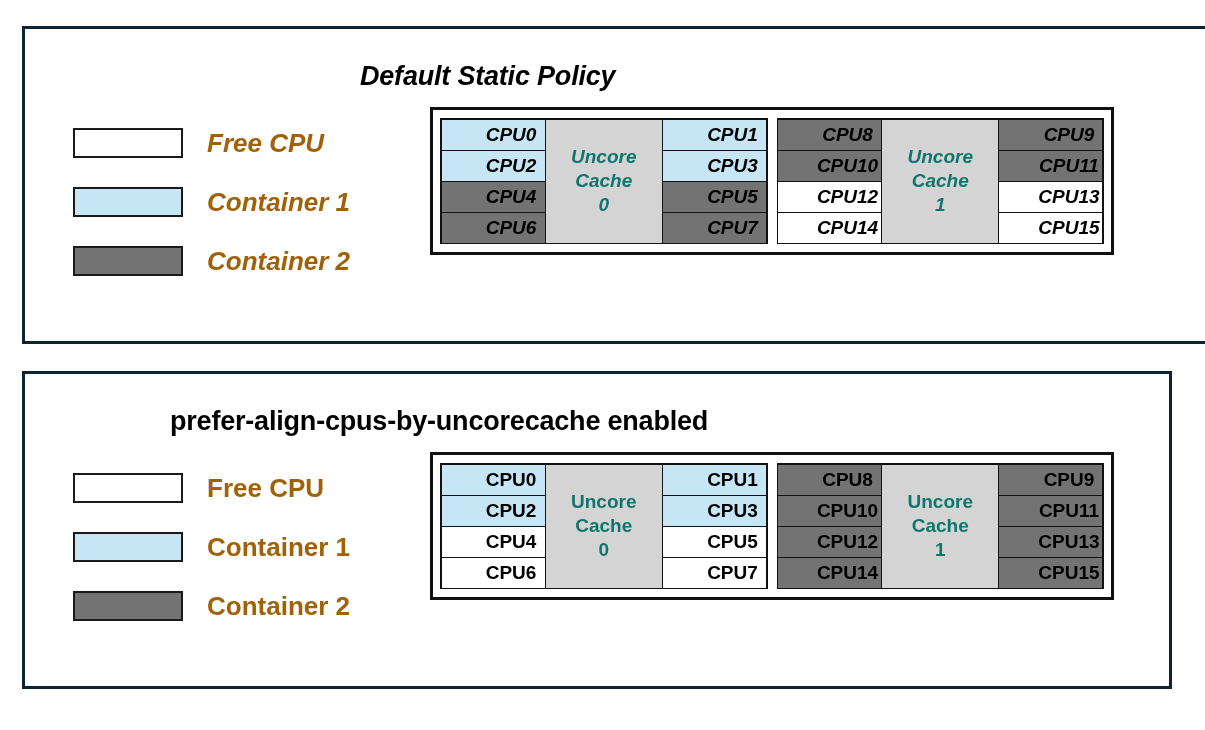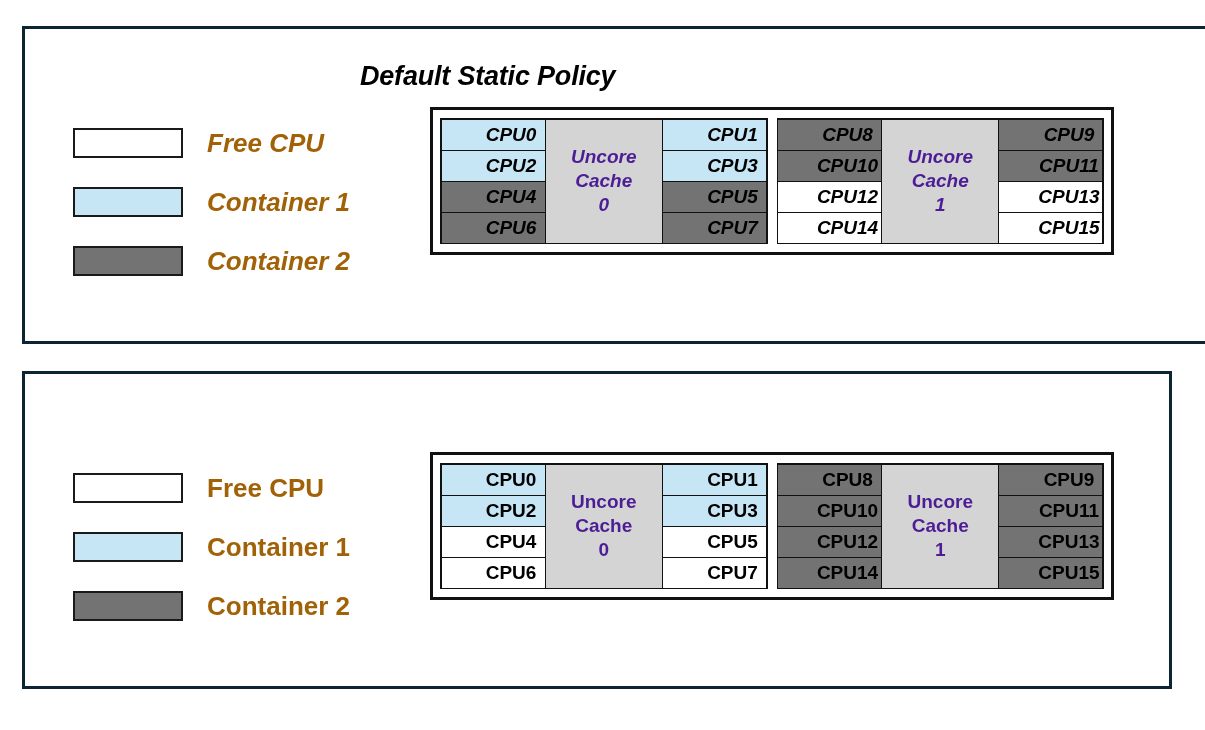--- a/index.html
+++ b/index.html
@@ -109,21 +109,21 @@
     border: 1px solid #111111;
     margin: -0.5px;
     box-sizing: border-box;
     background: #d4d4d4;
     display: flex;
     flex-direction: column;
     align-items: center;
     justify-content: center;
     font-size: 19px;
     font-weight: bold;
-    color: #4c1d95;
+    color: #0f766e;
     line-height: 1.28;
     text-align: center;
   }
 
   .fill-free { background: #ffffff; }
   .fill-c1   { background: #c7e6f5; }
   .fill-c2   { background: #737373; }
 </style>
 </head>
 <body>
@@ -180,20 +180,21 @@
           <div class="cpu-cell fill-c2">CPU9</div>
           <div class="cpu-cell fill-c2">CPU11</div>
           <div class="cpu-cell fill-free">CPU13</div>
           <div class="cpu-cell fill-free">CPU15</div>
         </div>
       </div>
     </div>
 </div>
 
 <div class="panel" id="panel-bottom">
+  <div class="panel-title">prefer-align-cpus-by-uncorecache enabled</div>
   <div class="legend">
       <div class="legend-row">
         <div class="legend-swatch fill-free"></div>
         <div class="legend-label">Free CPU</div>
       </div>
       <div class="legend-row">
         <div class="legend-swatch fill-c1"></div>
         <div class="legend-label">Container 1</div>
       </div>
       <div class="legend-row">

